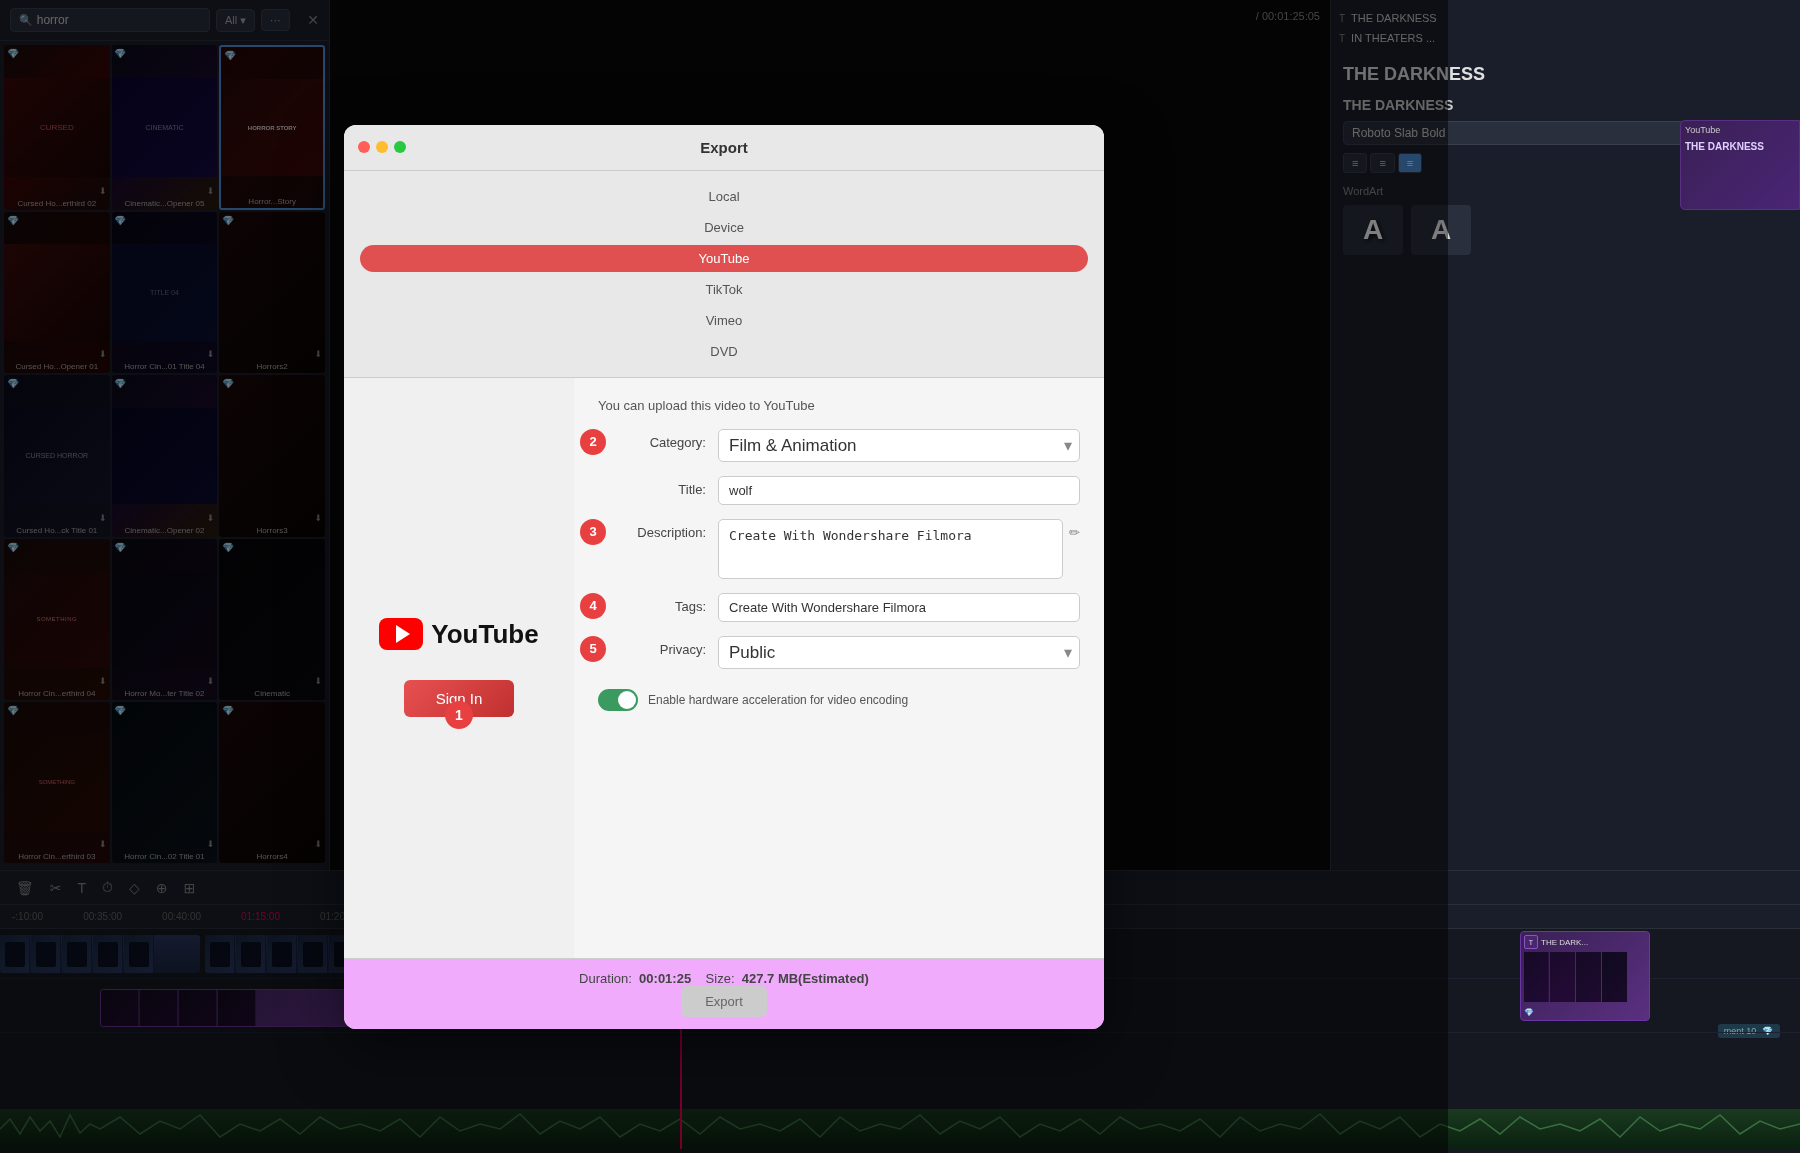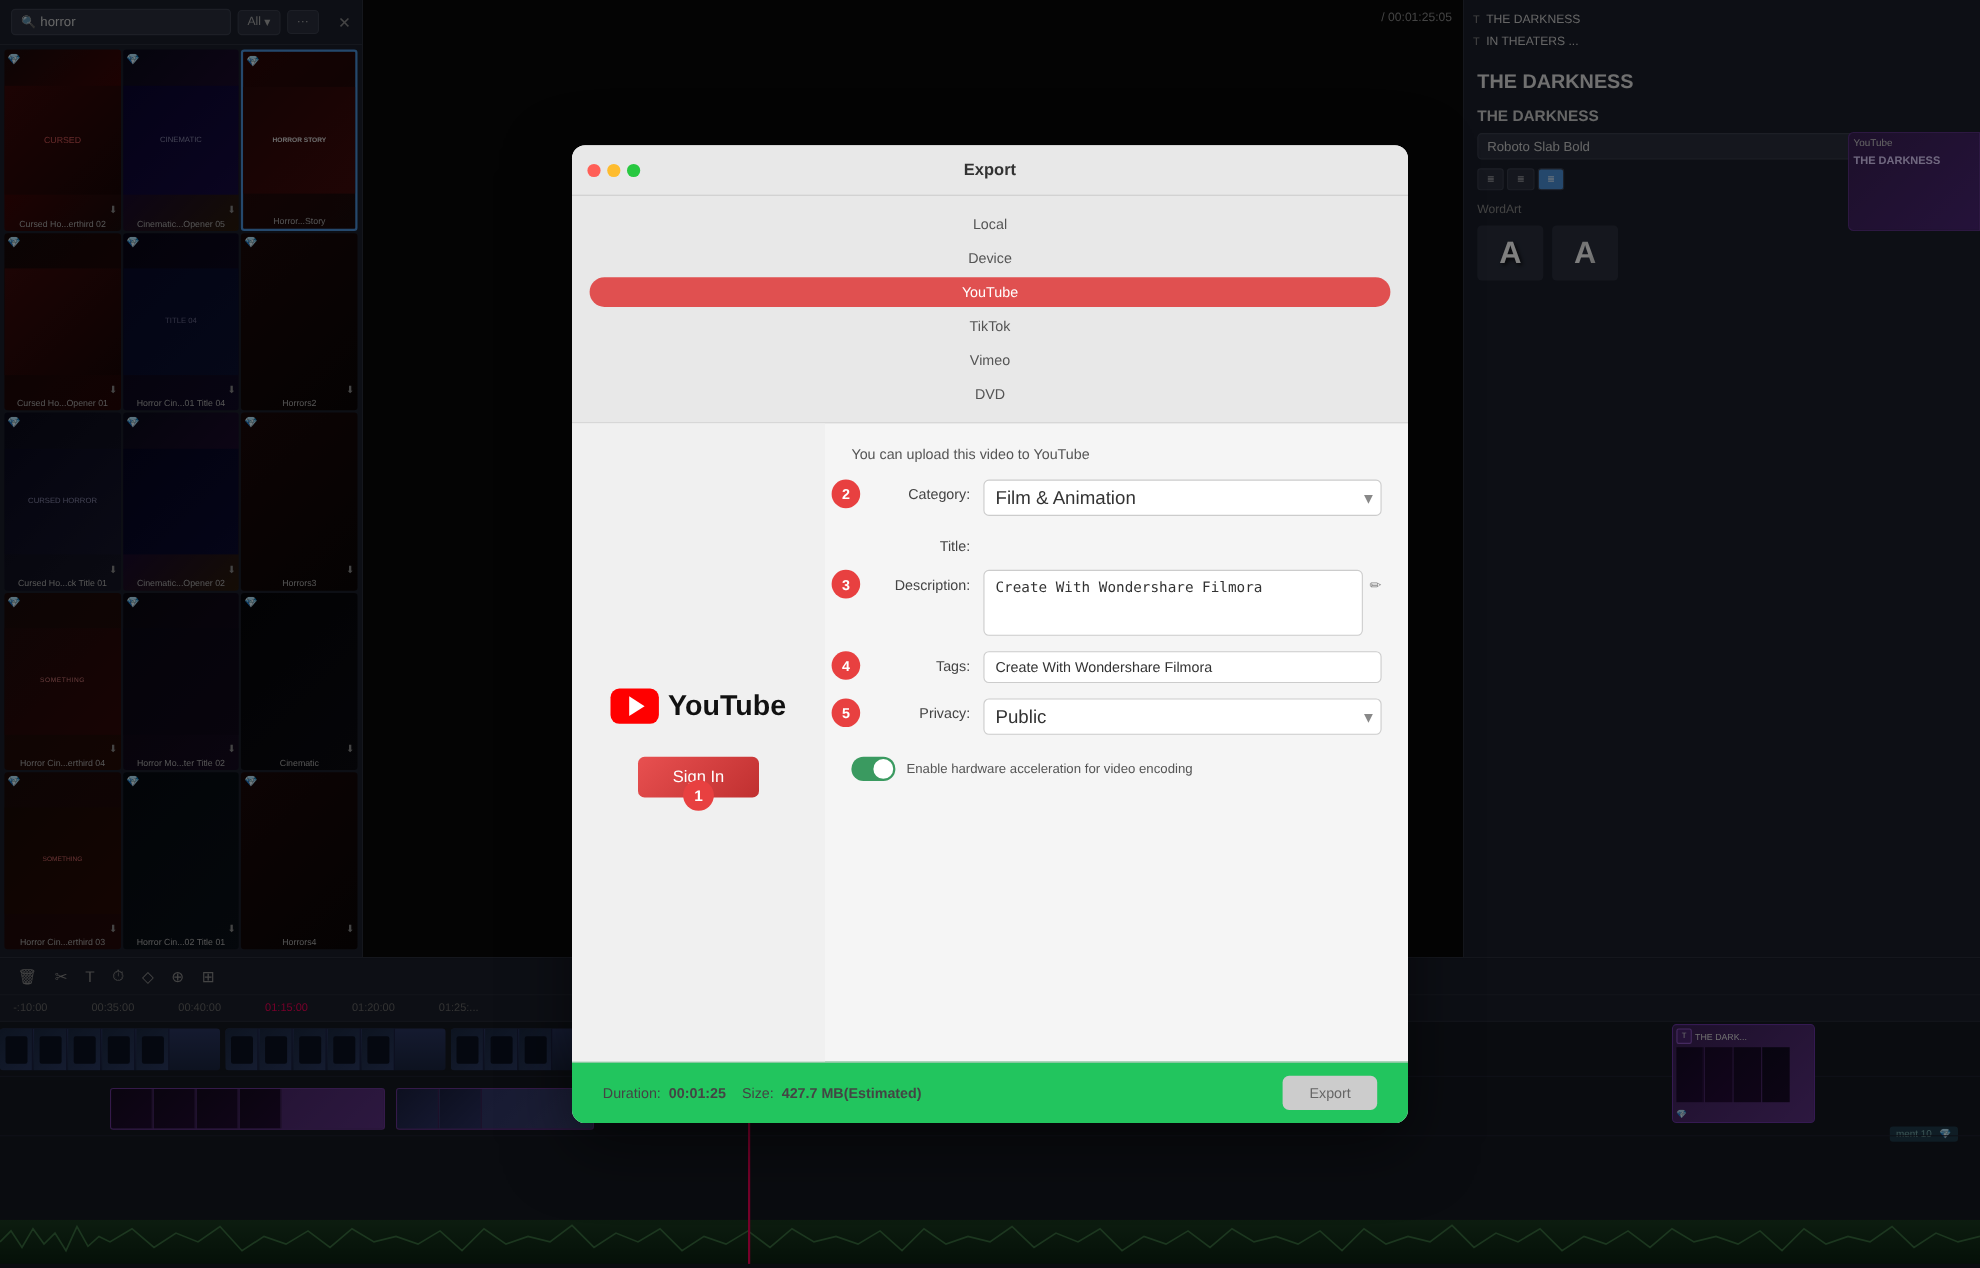--- a/index.html
+++ b/index.html
@@ -337,21 +337,21 @@
       display: flex;
       align-items: center;
       justify-content: center;
     }
 
     
     .modal-overlay {
       position: absolute;
       top: 0;
       left: 0;
-      width: 1800px;
+      width: 1448px;
       height: 1153px;
       background: rgba(0,0,0,0.5);
       z-index: 100;
       display: flex;
       align-items: center;
       justify-content: center;
     }
 
     .modal {
       background: #f0f0f0;
@@ -639,22 +639,23 @@
     .toggle-label {
       font-size: 12px;
       color: #555;
     }
 
     .modal-footer {
       display: flex;
       align-items: center;
       justify-content: space-between;
       padding: 12px 28px;
-      background: #22c55e;
+      background: #f0abfc;
       border-top: 1px solid #ccc;
+      flex-direction: column;
     }
 
     .duration-info {
       font-size: 13px;
       color: #444;
     }
 
     .export-btn {
       background: #ccc;
       border: none;
@@ -1182,20 +1183,21 @@
                 <option>Film &amp; Animation</option>
                 <option>Entertainment</option>
                 <option>Music</option>
               </select>
               <span class="select-arrow">▾</span>
             </div>
           </div>
 
           <div class="form-row">
             <span class="form-label">Title:</span>
+            <input class="form-control" type="text" value="wolf" style="">
           </div>
 
 
           <div class="form-row" style="position:relative;">
             <div style="position:absolute;left:-18px;top:0;" class="step-number">3</div>
             <span class="form-label">Description:</span>
             <textarea class="description-area" style="">Create With Wondershare Filmora</textarea>
             <span class="edit-icon">✏</span>
           </div>
 

